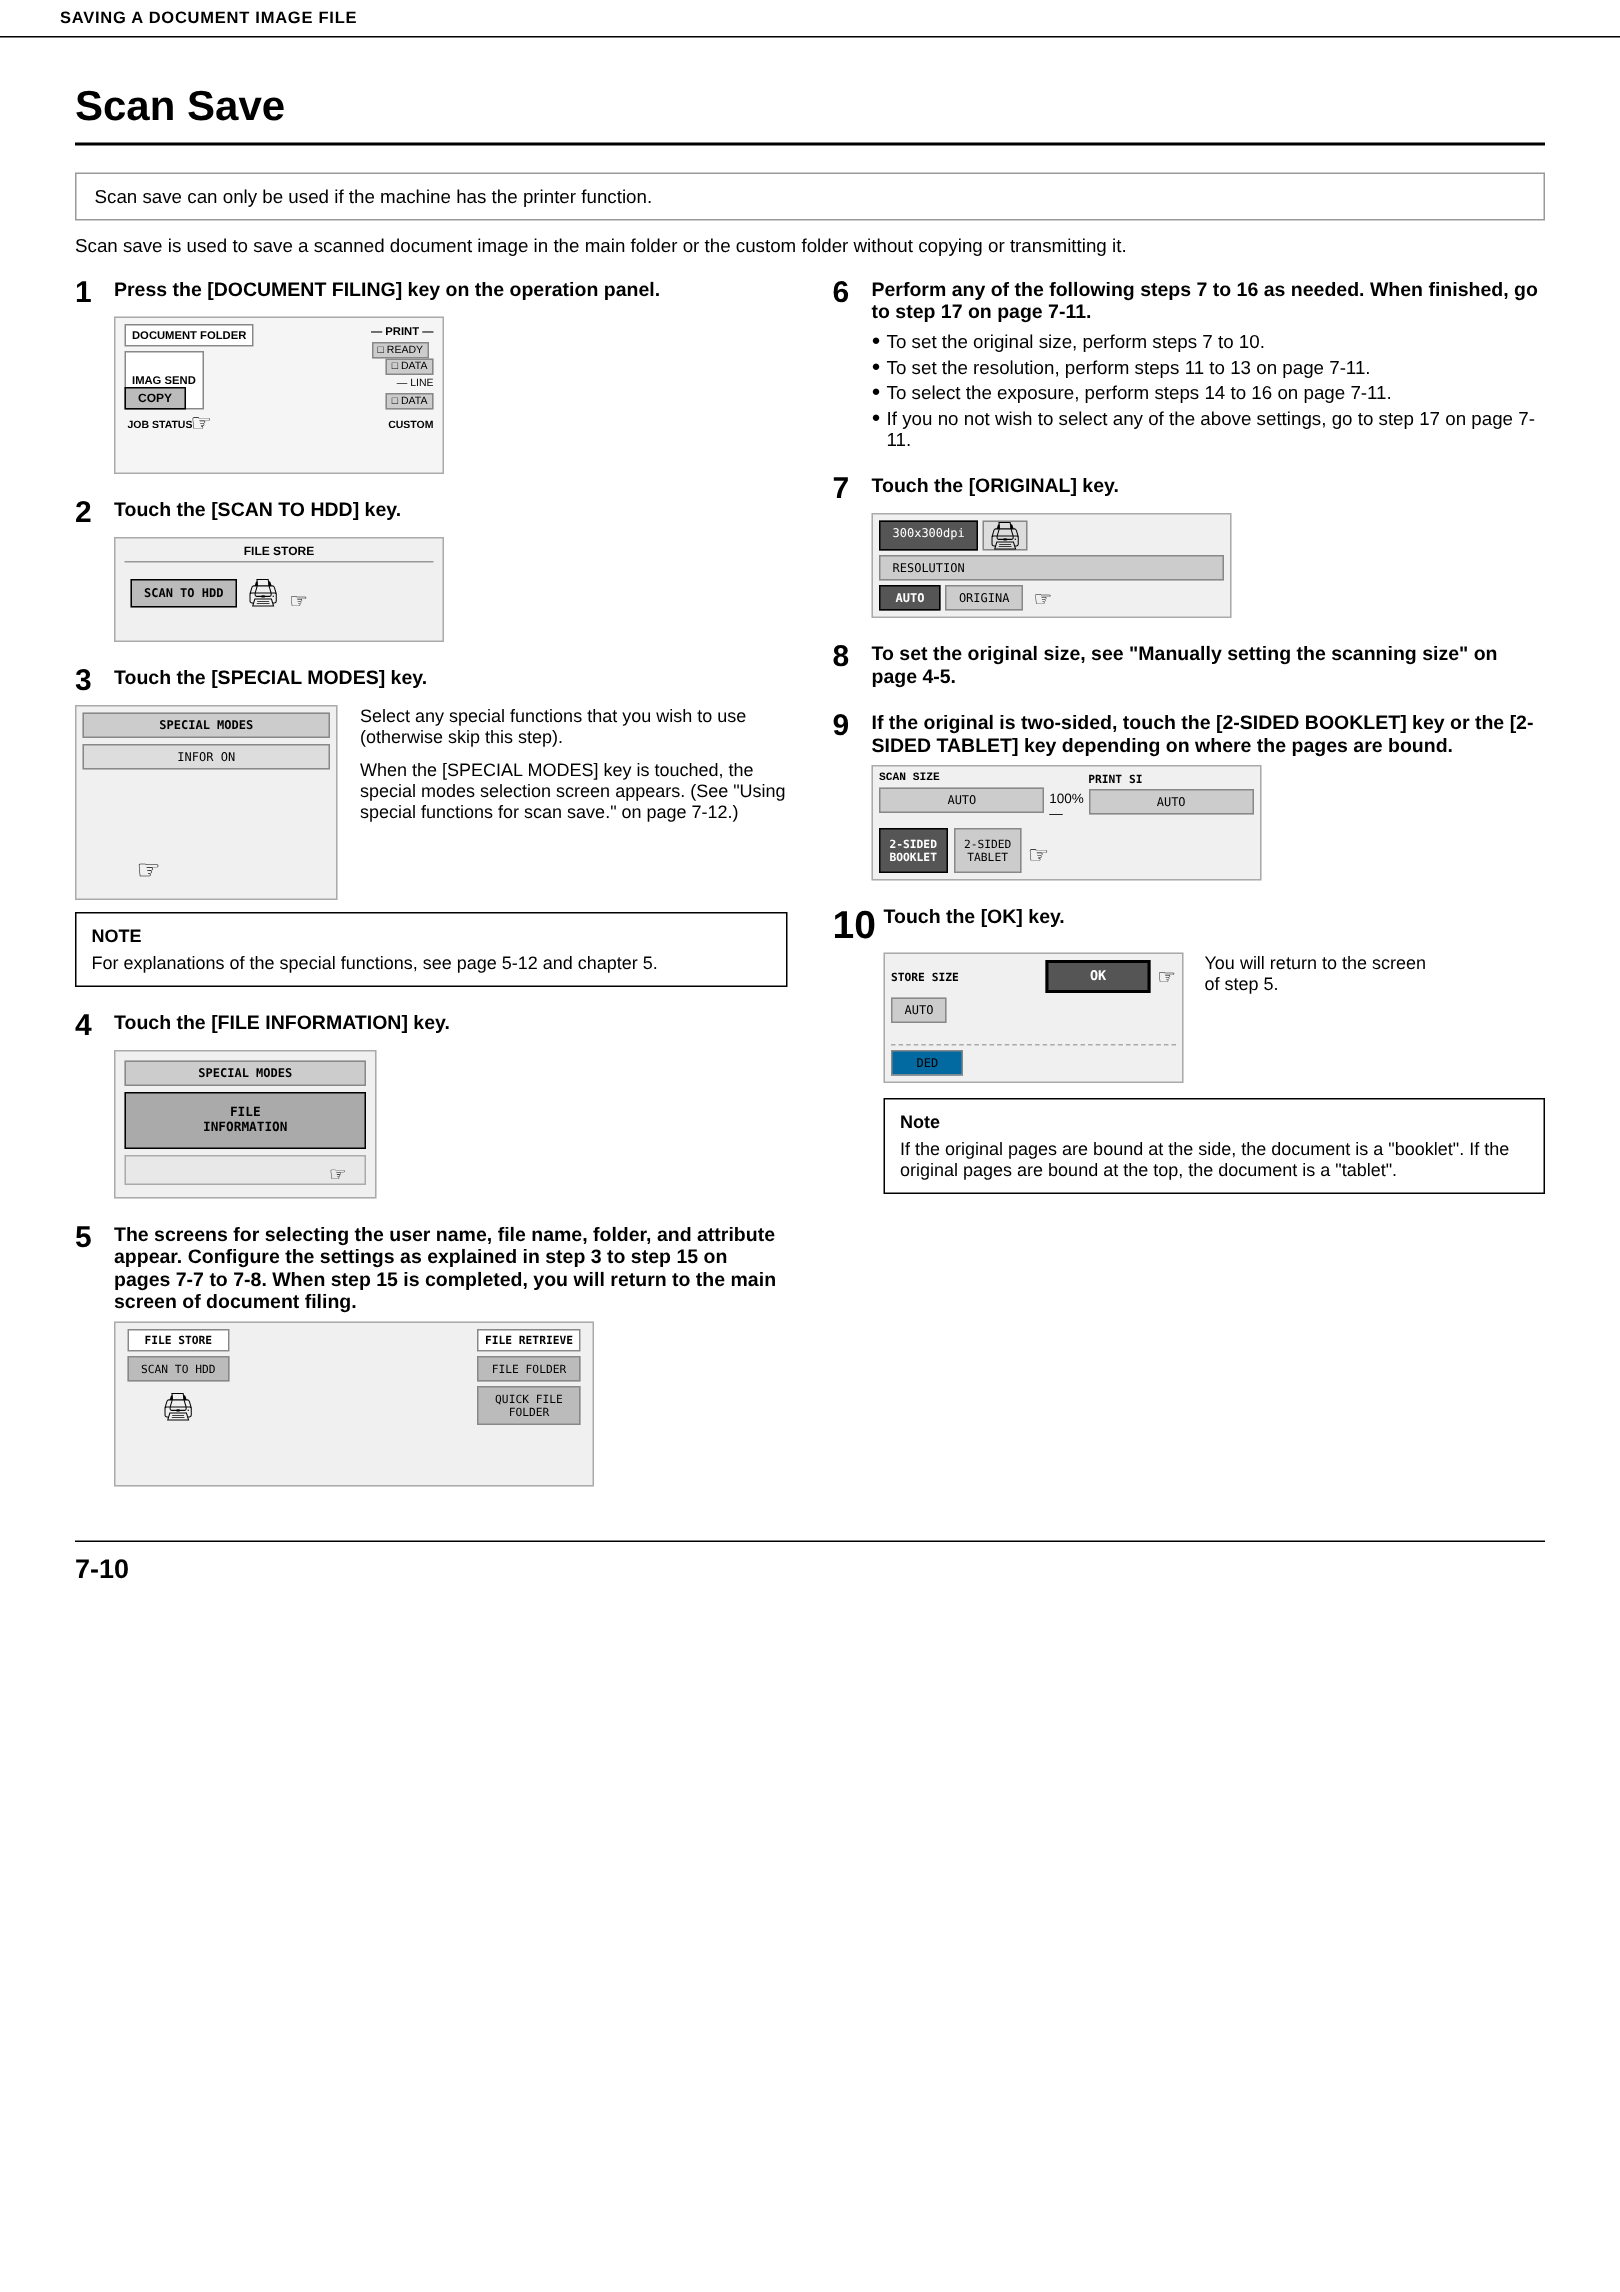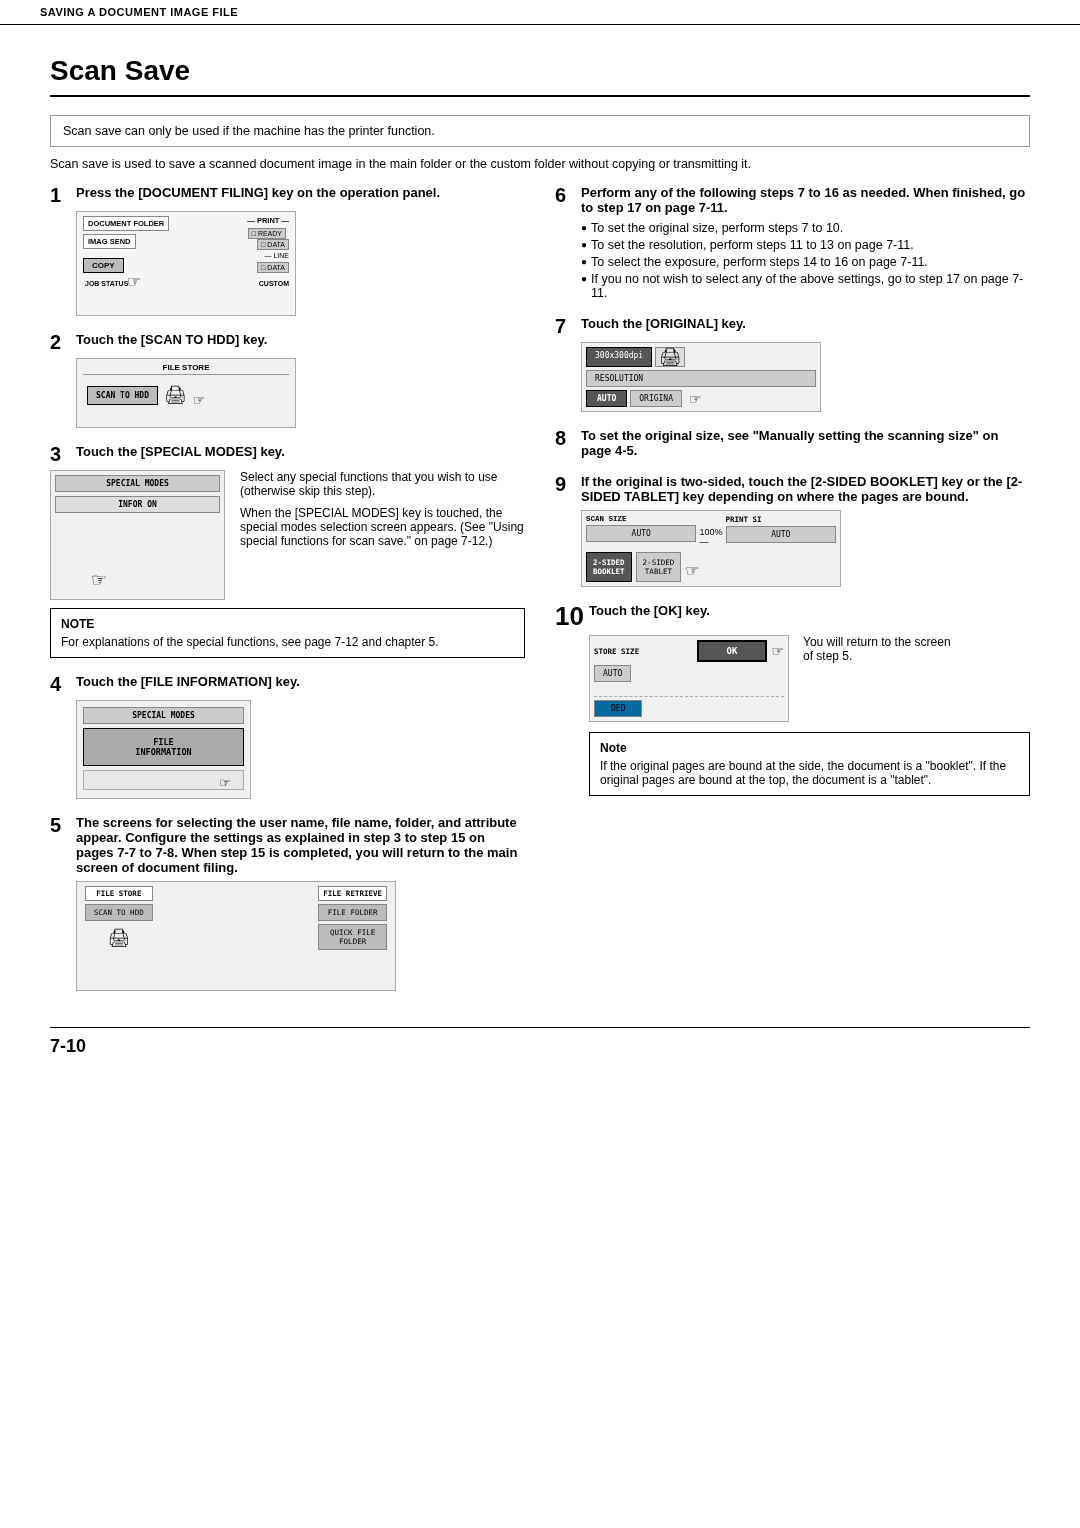--- a/index.html
+++ b/index.html
@@ -185,21 +185,21 @@
           <div class="device-diagram" style="width:220px; height:105px;">
             <div style="position:absolute; left:6px; top:4px; font-size:7.5px; font-weight:bold; border:1px solid #888; background:#fff; padding:2px 4px;">DOCUMENT FOLDER</div>
             <div style="position:absolute; right:6px; top:4px; font-size:7.5px; font-weight:bold;">— PRINT —</div>
             <div style="position:absolute; right:6px; top:16px; display:flex; gap:3px;">
               <span style="border:1px solid #888; background:#ccc; padding:1px 3px; font-size:7px;">□ READY</span>
               <span></span>
             </div>
             <div style="position:absolute; right:6px; top:27px; display:flex; gap:3px;">
               <span style="border:1px solid #888; background:#ccc; padding:1px 3px; font-size:7px;">□ DATA</span>
             </div>
-            <div style="position:absolute; left:6px; top:22px; font-size:7.5px; font-weight:bold; border:1px solid #888; background:#fff; padding:2px 4px;">IMAG  SEND</div>
+            <div style="position:absolute; left:6px; top:22px; font-size:7.5px; font-weight:bold; border:1px solid #888; background:#fff; padding:14px 4px;">IMAG  SEND</div>
             <div style="position:absolute; right:6px; top:40px; display:flex; gap:3px;">
               <span style="font-size:7px;">— LINE</span>
             </div>
             <div style="position:absolute; right:6px; top:50px; display:flex; gap:3px;">
               <span style="border:1px solid #888; background:#ccc; padding:1px 3px; font-size:7px;">□ DATA</span>
             </div>
             <div style="position:absolute; left:6px; top:46px; border:1.5px solid #000; background:#bbb; padding:2px 8px; font-size:8px; font-weight:bold;">COPY</div>
             <div style="position:absolute; left:8px; top:68px; font-size:7px; font-weight:bold;">JOB STATUS</div>
             <div style="position:absolute; right:6px; top:68px; font-size:7px; font-weight:bold;">CUSTOM</div>
             <div style="position:absolute; left:50px; top:60px; font-size:16px;">☞</div>
@@ -226,33 +226,33 @@
 
       <div class="step">
         <div class="step-heading">
           <span class="step-num">3</span>
           <span class="step-title">Touch the [SPECIAL MODES] key.</span>
         </div>
         <div class="step3-layout">
           <div class="step3-img">
             <div style="border:1px solid #aaa; background:#f0f0f0; width:175px; height:130px; position:relative; padding:4px;">
               <div style="border:1px solid #888; background:#ccc; padding:3px 6px; font-size:8px; font-weight:bold; font-family:monospace; margin-bottom:4px; text-align:center;">SPECIAL MODES</div>
-              <div style="border:1px solid #888; background:#ddd; padding:3px 6px; font-size:8px; font-family:monospace; margin-bottom:4px; text-align:center;font-weight:bold;">INFOR  ON</div>
+              <div style="border:1px solid #888; background:#ddd; padding:3px 6px; font-size:8px; font-family:monospace; margin-bottom:4px; text-align:center;">INFOR  ON</div>
               <div style="position:absolute; bottom:8px; left:40px; font-size:18px;">☞</div>
             </div>
           </div>
           <div class="step3-text">
             <p style="margin-bottom:8px; font-size:12px;">Select any special functions that you wish to use (otherwise skip this step).</p>
             <p style="font-size:12px;">When the [SPECIAL MODES] key is touched, the special modes selection screen appears. (See "Using special functions for scan save." on page 7-12.)</p>
           </div>
         </div>
 
         <div class="note-box">
           <div class="note-box-title">NOTE</div>
-          <div>For explanations of the special functions, see page 7-12 and chapter 5.</div>
+          <div>For explanations of the special functions, see page 5-12 and chapter 5.</div>
         </div>
       </div>
 
       <div class="step">
         <div class="step-heading">
           <span class="step-num">4</span>
           <span class="step-title">Touch the [FILE INFORMATION] key.</span>
         </div>
         <div class="step-body">
           <div style="border:1px solid #aaa; background:#f0f0f0; width:175px; padding:6px; font-size:8px; font-family:monospace; position:relative;">

